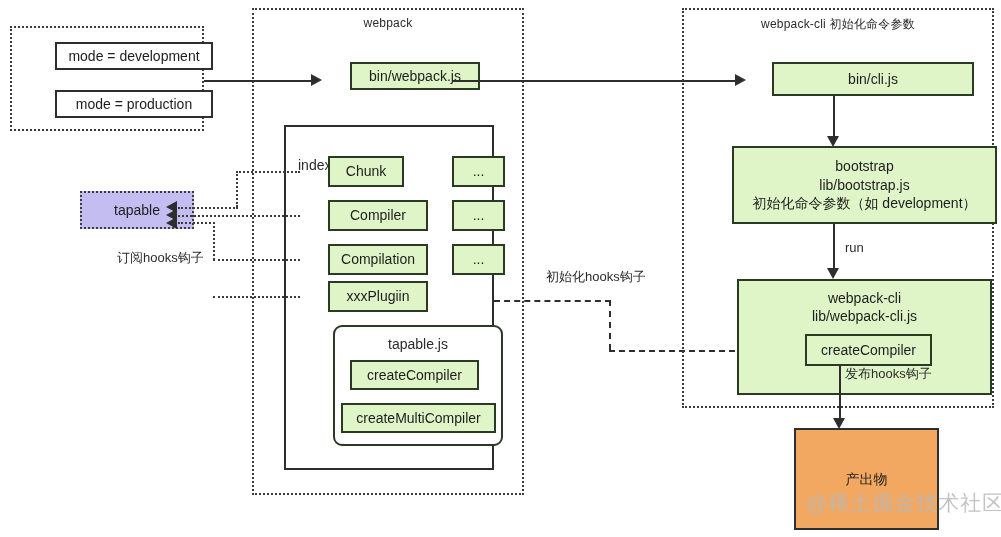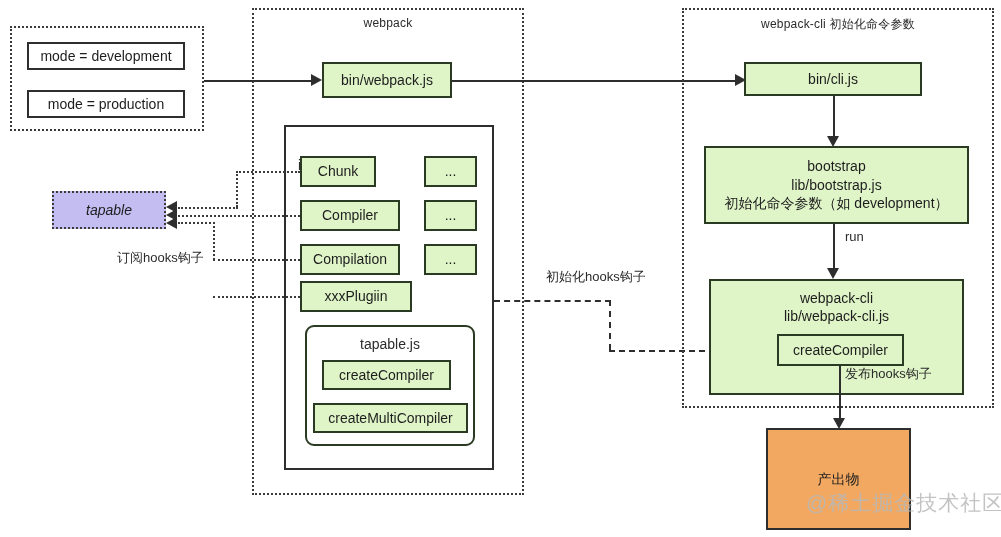--- a/index.html
+++ b/index.html
@@ -26,21 +26,21 @@
   .solid-group-title{
     position:absolute;left:12px;top:6px;
     font-size:14px;color:#2b2b2b;margin-top:24px;
   }
 
   .box{
     border:2px solid #2b3a23;
     background:#dff5c8;
     display:flex;align-items:center;justify-content:center;
     font-size:14px;color:#1d1d1d;
-    text-align:center;line-height:1.32;
+    text-align:center;line-height:1.32;margin-left:28px;
   }
   .box.plain{
     background:#ffffff;border:2px solid #2e2e2e;
   }
   .box.purple{
     background:#c3bdf2;border:2px dotted #3b3b3b;
   }
   .box.orange{
     background:#f2a860;border:2px solid #2e2e2e;
   }
@@ -94,21 +94,21 @@
     <span>mode = production</span>
   </div>
 
   <div class="ln-h" style="left:204px;top:80px;width:110px;"></div>
   <div class="arrow-r" style="left:311px;top:74px;"></div>
 
   <div class="abs dotted-group" style="left:252px;top:8px;width:272px;height:487px;">
     <div class="group-title">webpack</div>
   </div>
 
-  <div class="abs box" style="left:322px;top:62px;width:130px;height:36px;">
+  <div class="abs box" style="left:322px;top:62px;width:130px;height:28px;">
     <span>bin/webpack.js</span>
   </div>
 
   <div class="ln-h" style="left:452px;top:80px;width:287px;"></div>
   <div class="arrow-r" style="left:735px;top:74px;"></div>
 
   <div class="abs solid-group" style="left:284px;top:125px;width:210px;height:345px;">
     <div class="solid-group-title">index.js</div>
   </div>
 
@@ -126,37 +126,37 @@
     <span>...</span>
   </div>
 
   <div class="abs box" style="left:300px;top:244px;width:100px;height:31px;">
     <span>Compilation</span>
   </div>
   <div class="abs box" style="left:424px;top:244px;width:53px;height:31px;">
     <span>...</span>
   </div>
 
-  <div class="abs box" style="left:300px;top:281px;width:112px;height:31px;">
+  <div class="abs box" style="left:300px;top:281px;width:100px;height:31px;">
     <span>xxxPlugiin</span>
   </div>
 
   <div class="abs box rounded" style="left:305px;top:325px;width:170px;height:121px;display:block;">
     <div style="text-align:center;font-size:14px;color:#2b2b2b;margin-top:8px;">tapable.js</div>
   </div>
 
   <div class="abs box" style="left:322px;top:360px;width:129px;height:30px;">
     <span>createCompiler</span>
   </div>
 
   <div class="abs box" style="left:313px;top:403px;width:155px;height:30px;">
     <span>createMultiCompiler</span>
   </div>
 
-  <div class="abs box purple" style="left:52px;top:191px;width:114px;height:38px;font-style:italic;">
+  <div class="abs box purple" style="left:52px;top:191px;width:114px;height:38px;">
     <span>tapable</span>
   </div>
 
   <div class="label" style="left:117px;top:249px;">订阅hooks钩子</div>
 
   <div class="dot-h" style="left:236px;top:171px;width:64px;"></div>
   <div class="dot-v" style="left:236px;top:171px;height:36px;"></div>
   <div class="dot-h" style="left:178px;top:207px;width:60px;"></div>
 
   <div class="dot-h" style="left:178px;top:215px;width:122px;"></div>
@@ -175,36 +175,36 @@
 
   <div class="dash-h" style="left:494px;top:300px;width:117px;"></div>
   <div class="dash-v" style="left:609px;top:300px;height:50px;"></div>
   <div class="dash-h" style="left:609px;top:350px;width:156px;"></div>
   <div class="arrow-r" style="left:762px;top:344px;"></div>
 
   <div class="abs dotted-group" style="left:682px;top:8px;width:312px;height:400px;">
     <div class="group-title">webpack-cli 初始化命令参数</div>
   </div>
 
-  <div class="abs box" style="left:744px;top:62px;width:178px;height:34px;align-items:center;">
+  <div class="abs box" style="left:744px;top:62px;width:202px;height:34px;align-items:center;">
     <span>bin/cli.js</span>
   </div>
 
   <div class="ln-v" style="left:833px;top:96px;height:42px;"></div>
   <div class="arrow-d" style="left:827px;top:136px;"></div>
 
   <div class="abs box" style="left:704px;top:146px;width:265px;height:78px;flex-direction:column;">
     <span>bootstrap</span>
     <span>lib/bootstrap.js</span>
     <span>初始化命令参数（如 development）</span>
   </div>
 
   <div class="ln-v" style="left:833px;top:224px;height:48px;"></div>
   <div class="arrow-d" style="left:827px;top:268px;"></div>
-  <div class="label" style="left:845px;top:229px;">run</div>
+  <div class="label" style="left:845px;top:240px;">run</div>
 
   <div class="abs box" style="left:709px;top:279px;width:255px;height:116px;flex-direction:column;justify-content:flex-start;padding-top:8px;">
     <span>webpack-cli</span>
     <span>lib/webpack-cli.js</span>
   </div>
 
   <div class="abs box" style="left:777px;top:334px;width:127px;height:32px;">
     <span>createCompiler</span>
   </div>
 

